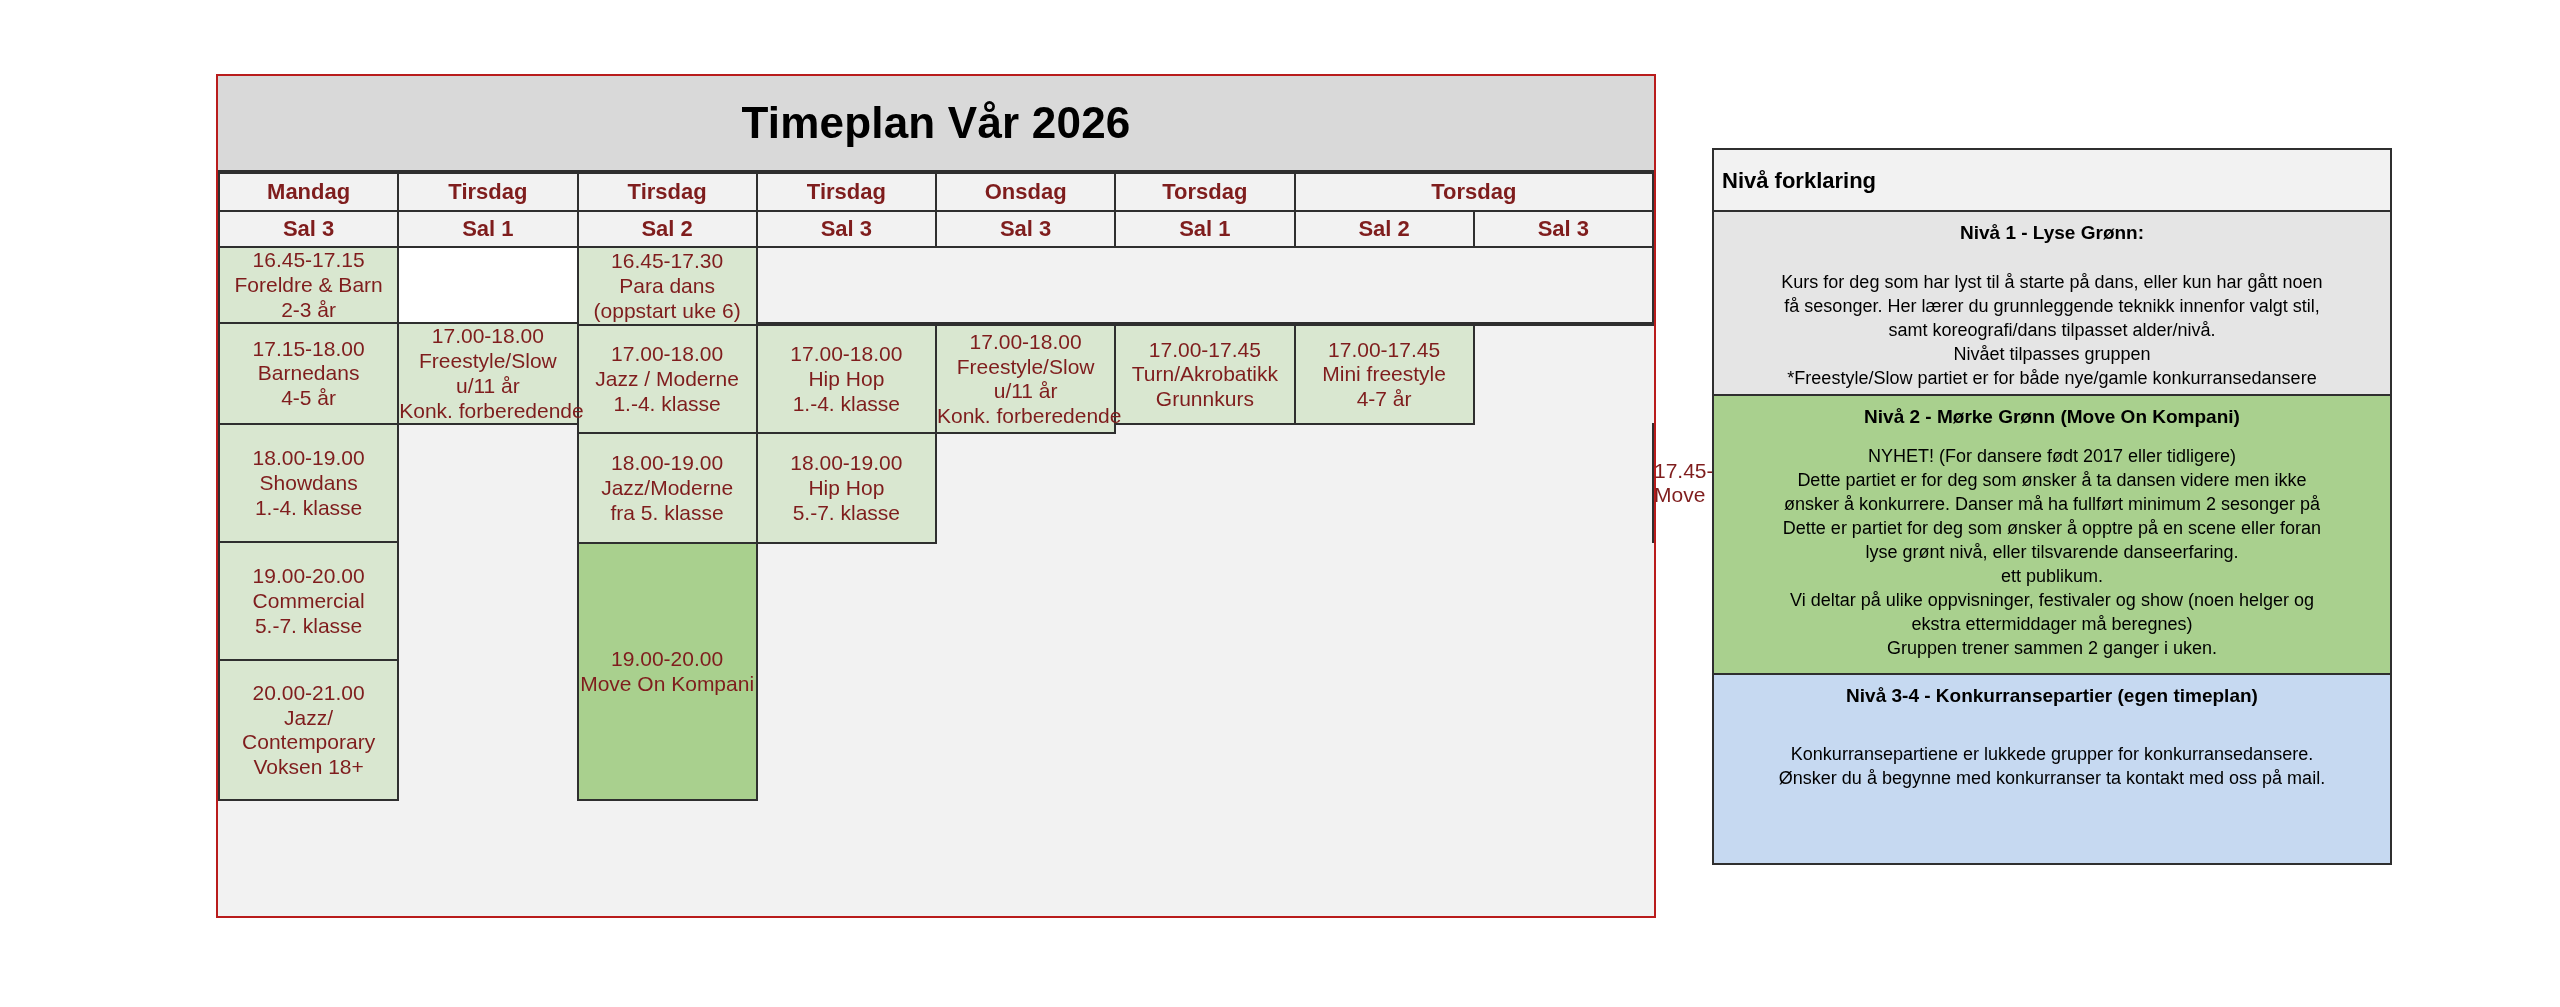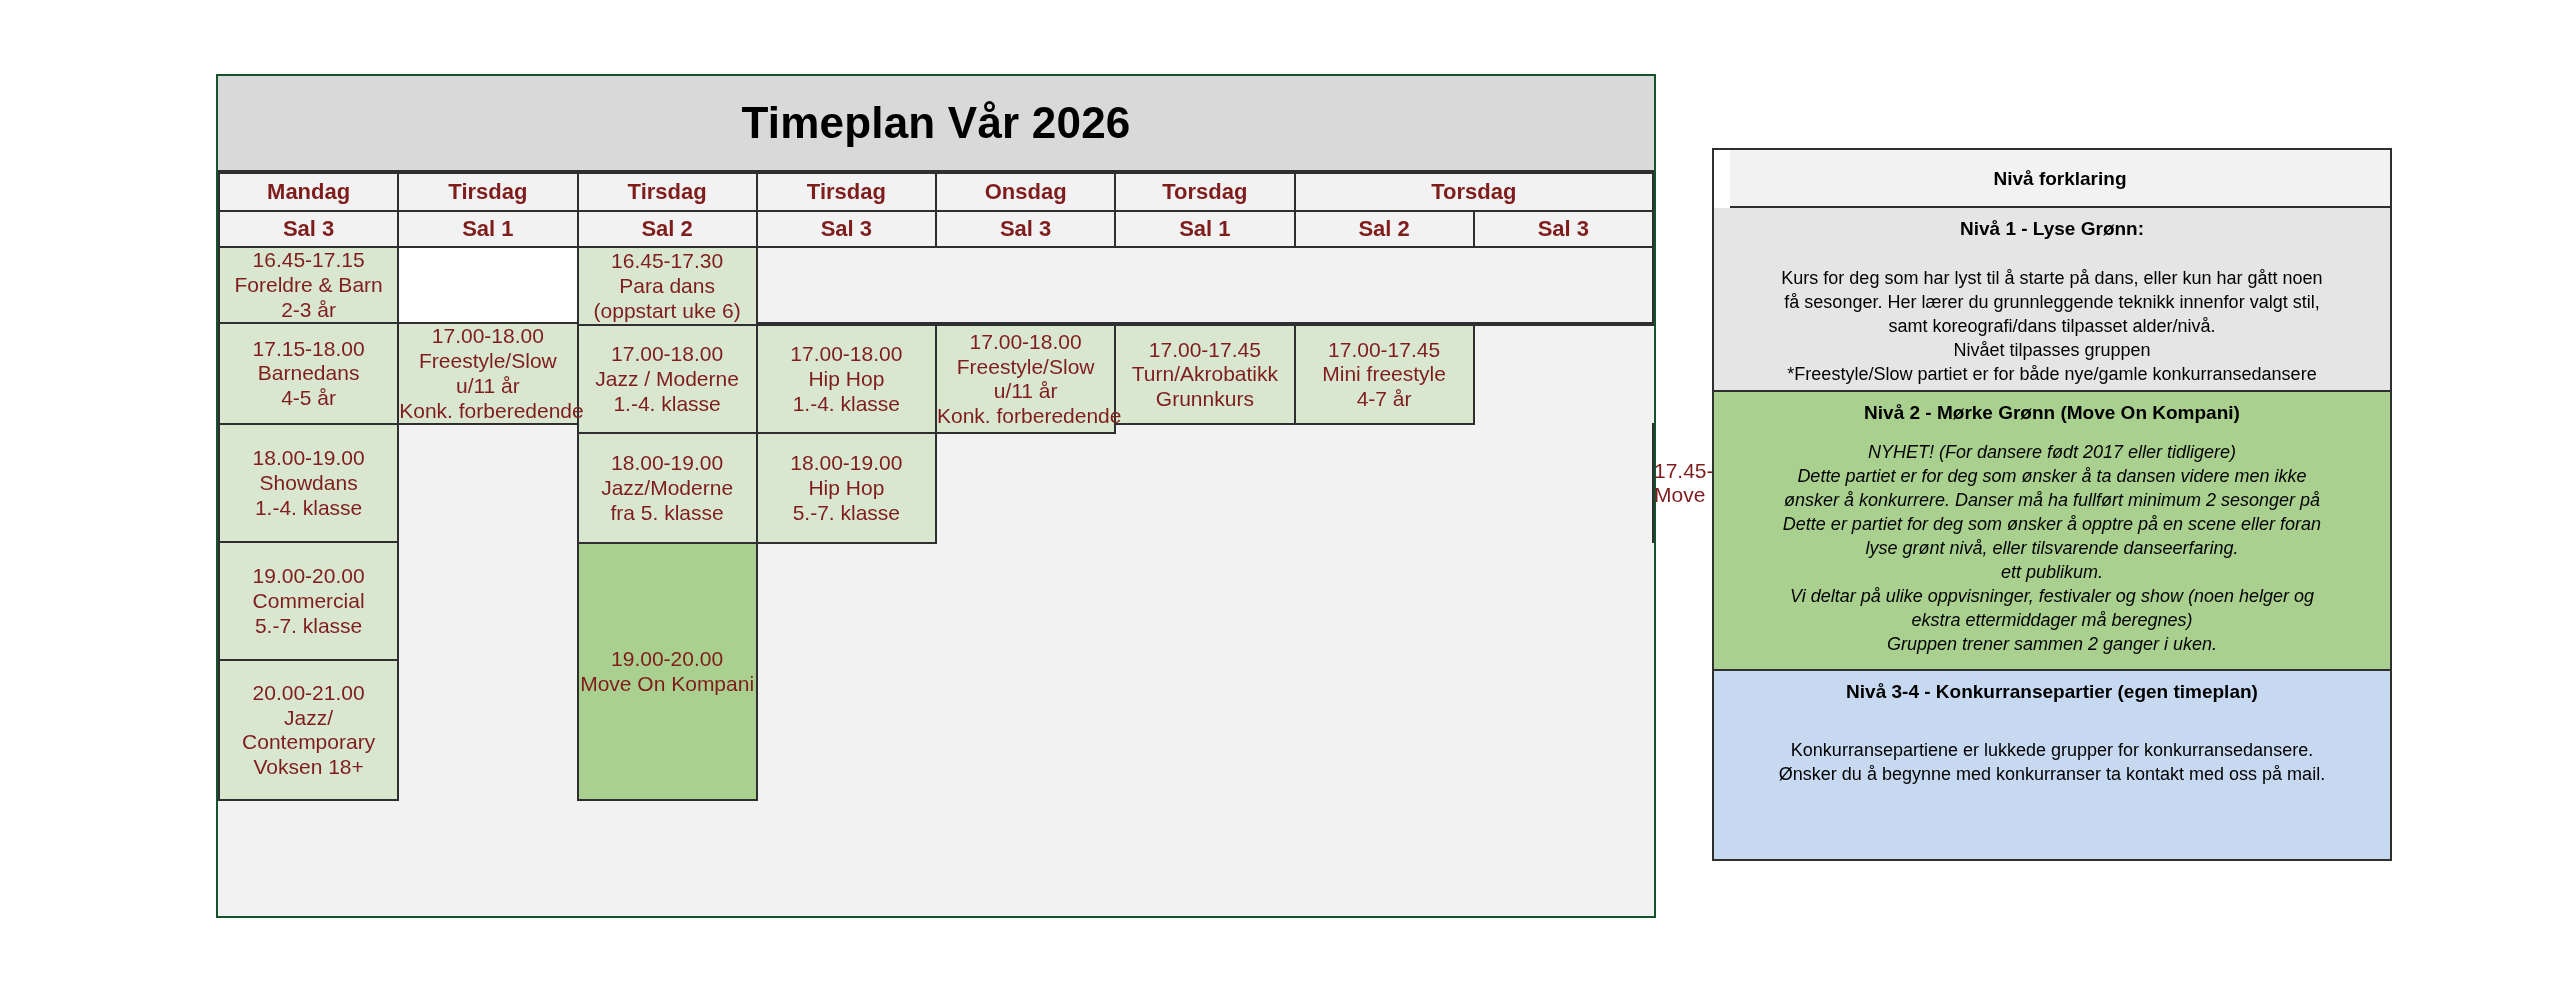--- a/index.html
+++ b/index.html
@@ -14,21 +14,21 @@
     position: relative;
     width: 2560px; height: 1007px;
     background: #ffffff;
   }
 
   
   .timetable {
     position: absolute;
     left: 216px; top: 74px;
     width: 1440px; height: 844px;
-    border: 2px solid #14532d;
+    border: 2px solid #b91c1c;
     background: #f2f2f2;
   }
   .tt-title {
     height: 96px;
     background: #d9d9d9;
     border-bottom: 2px solid #2f2f2f;
     display: flex; align-items: center; justify-content: center;
     font-family: "Liberation Sans", sans-serif;
     font-weight: bold;
     font-size: 44px;
@@ -73,26 +73,24 @@
     position: absolute;
     left: 1712px; top: 148px;
     width: 680px;
     border: 2px solid #2f2f2f;
     background: #ffffff;
     font-family: "Liberation Sans", sans-serif;
   }
   .lg-title {
     background: #f2f2f2;
     border-bottom: 2px solid #2f2f2f;
-    text-align: center;
     font-weight: bold;
-    font-size: 19px;
+    font-size: 22px;
     padding: 18px 8px 16px;
     color: #000;
-    margin-left: 16px;
   }
   .lg-block { border-bottom: 2px solid #2f2f2f; }
   .lg-block:last-child { border-bottom: none; }
   .lg-green-light { background: #e5e5e5; }
   .lg-green-dark  { background: #a9d08e; }
   .lg-blue        { background: #c6d9f1; }
   .lg-head {
     text-align: center;
     font-weight: bold;
     font-size: 19px;
@@ -103,21 +101,21 @@
   .lg-body {
     text-align: center;
     font-size: 18px;
     color: #000;
     line-height: 1.33;
     padding: 10px 12px 4px;
   }
   .lg-body .ln { display: block; }
   .lg-body .gap { display: block; height: 14px; }
   .lg-blue .lg-body { padding: 34px 12px 72px; }
-  .lg-green-dark .lg-body { padding: 14px 12px 12px; font-style: italic; }
+  .lg-green-dark .lg-body { padding: 14px 12px 12px; }
 </style>
 </head>
 <body>
 
 <div class="page">
 
   <div class="timetable">
     <div class="tt-title">Timeplan Vår 2026</div>
 
     <table class="grid">

